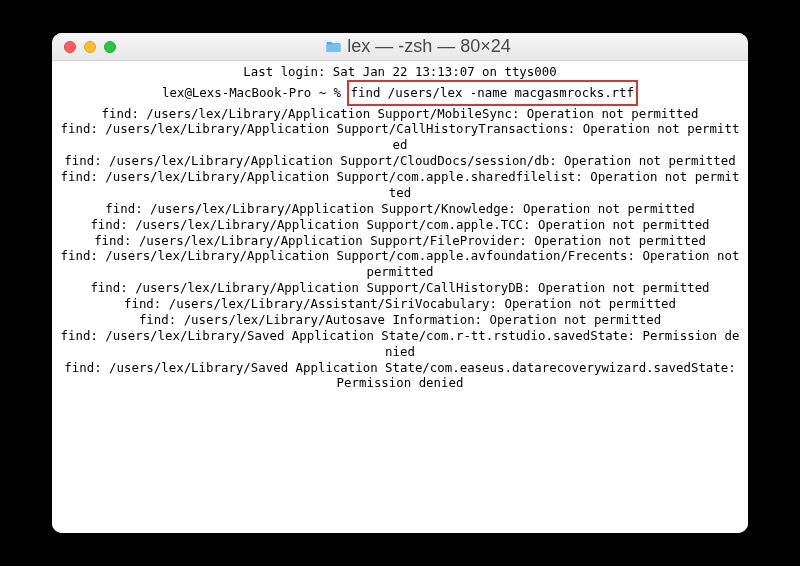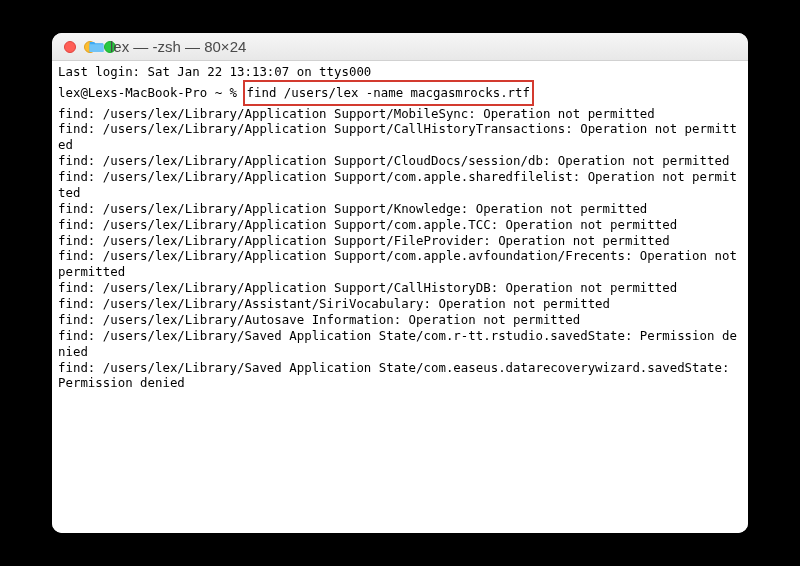--- a/index.html
+++ b/index.html
@@ -42,44 +42,45 @@
       border-radius: 50%;
     }
     .light-close { background: #ff5f57; border: 0.5px solid #e0443e; }
     .light-min   { background: #febc2e; border: 0.5px solid #dea123; }
     .light-max   { background: #28c840; border: 0.5px solid #1aad2b; }
     .title-center {
       position: absolute;
       left: 0; right: 0;
       display: flex;
       align-items: center;
-      justify-content: flex-start;
+      justify-content: center;
       gap: 6px;
       pointer-events: none;
       font-family: -apple-system, BlinkMacSystemFont, "Helvetica Neue", sans-serif;
-      font-size: 15px;
+      font-size: 18px;
       font-weight: 500;
       color: #4a4a4a;
       padding-left: 37px;
     }
     .folder-icon {
       width: 15px;
       height: 12px;
     }
     .terminal-body {
       flex: 1;
       background: #fff;
       padding: 3px 6px;
       font-size: 12.4px;
       line-height: 1.28;
       color: #000;
       white-space: pre-wrap;
       word-break: break-all;
       overflow: hidden;
       font-family: "SF Mono", Menlo, Monaco, Consolas, monospace;
+      text-align: center;
     }
     .login-line { display: block; }
     .prompt-row { display: block; }
     .prompt-text { }
     .highlight {
       border: 2px solid #d33a2f;
       padding: 4px 2px;
       display: inline-block;
       margin-left: -2px;
       line-height: 1.1;

